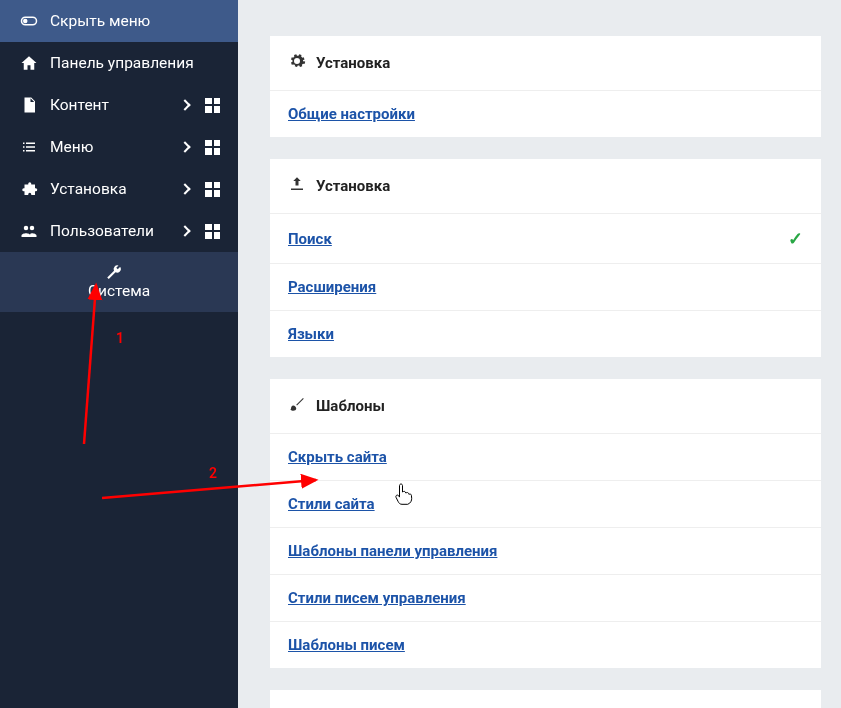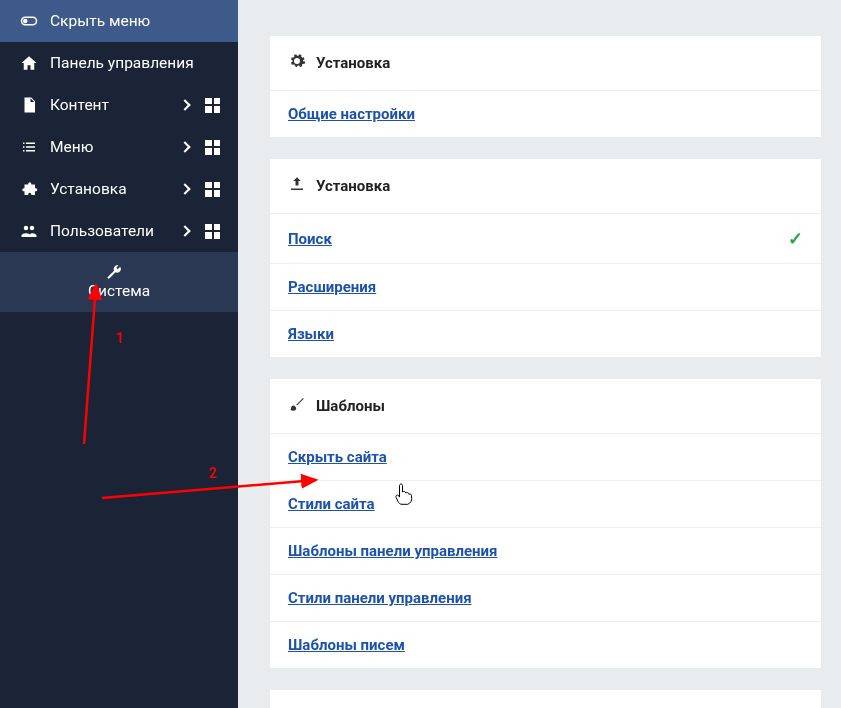--- a/index.html
+++ b/index.html
@@ -285,21 +285,21 @@
     <div class="panel-row">
       <a>Скрыть сайта</a>
     </div>
     <div class="panel-row">
       <a>Стили сайта</a>
     </div>
     <div class="panel-row">
       <a>Шаблоны панели управления</a>
     </div>
     <div class="panel-row">
-      <a>Стили панели управления</a>
+      <a>Стили писем управления</a>
     </div>
     <div class="panel-row">
       <a>Шаблоны писем</a>
     </div>
   </div>
 
   <div class="panel-empty"></div>
 </div>
 
 <svg class="annotations" width="841" height="708">

